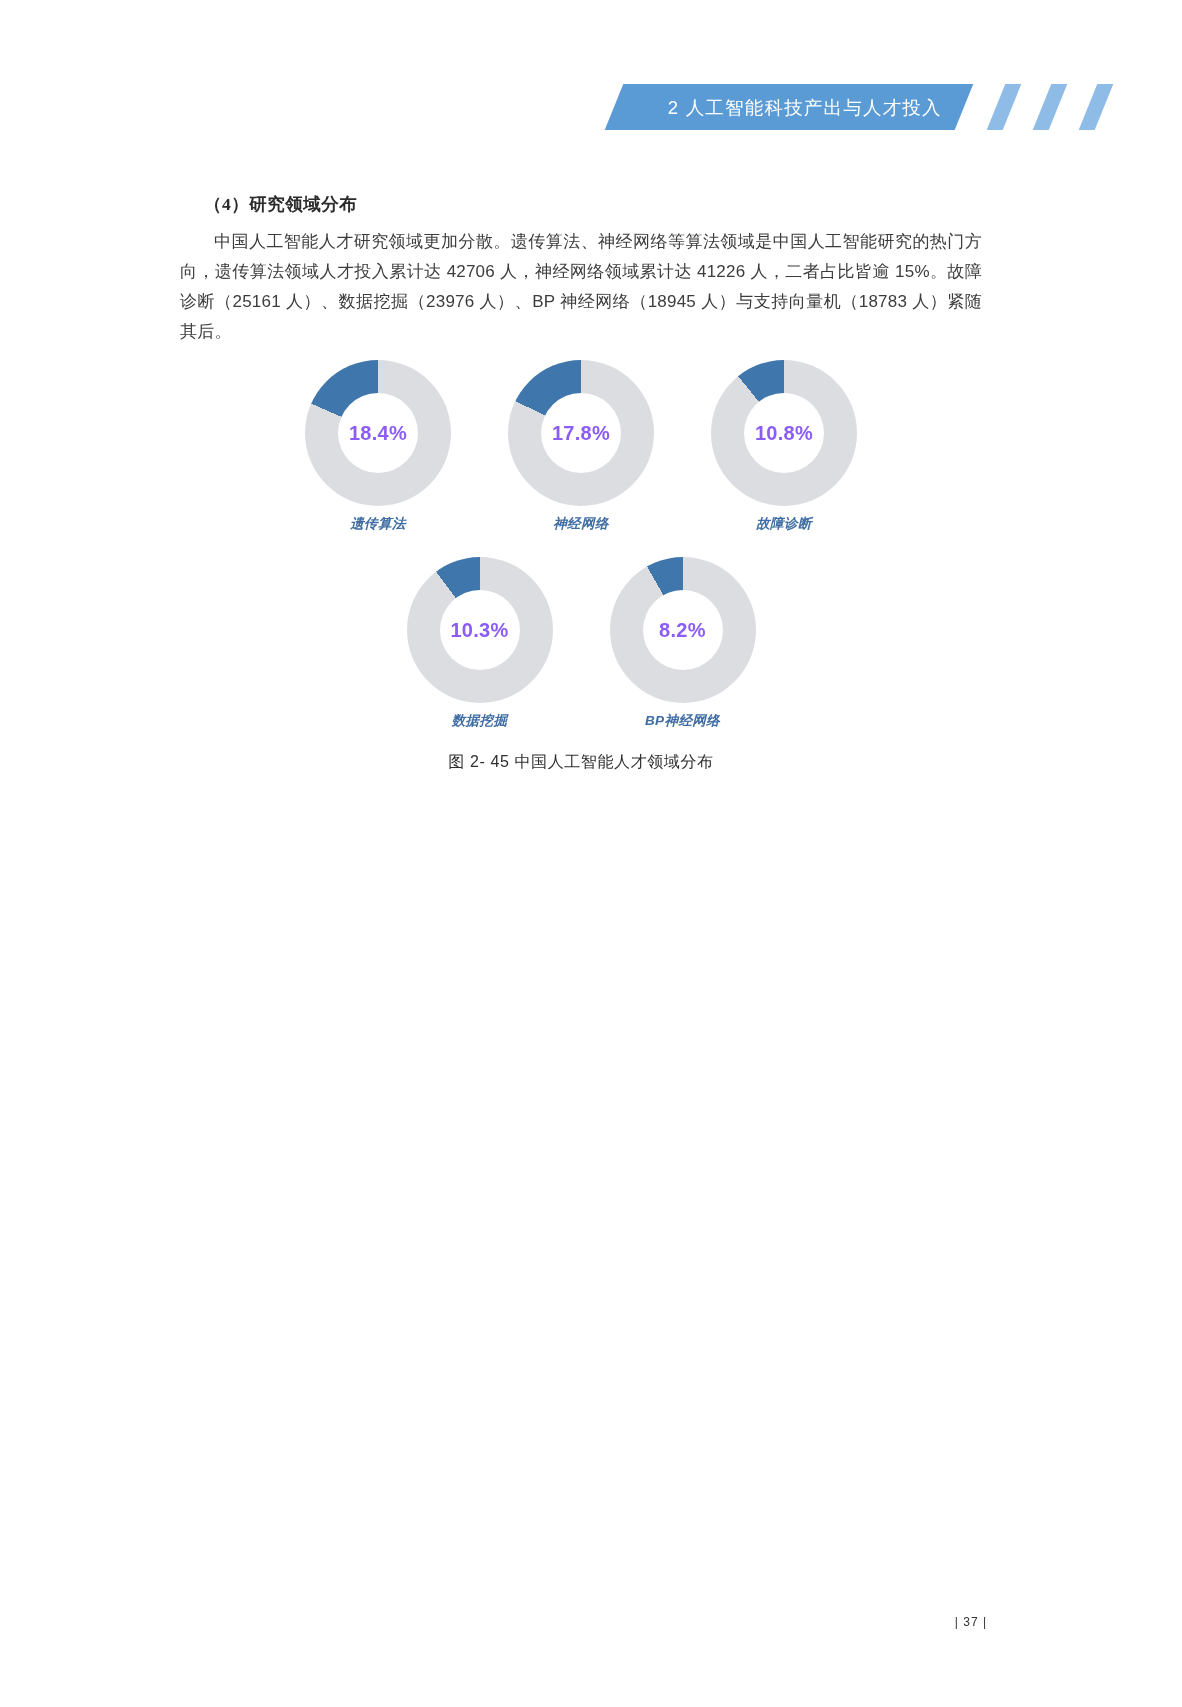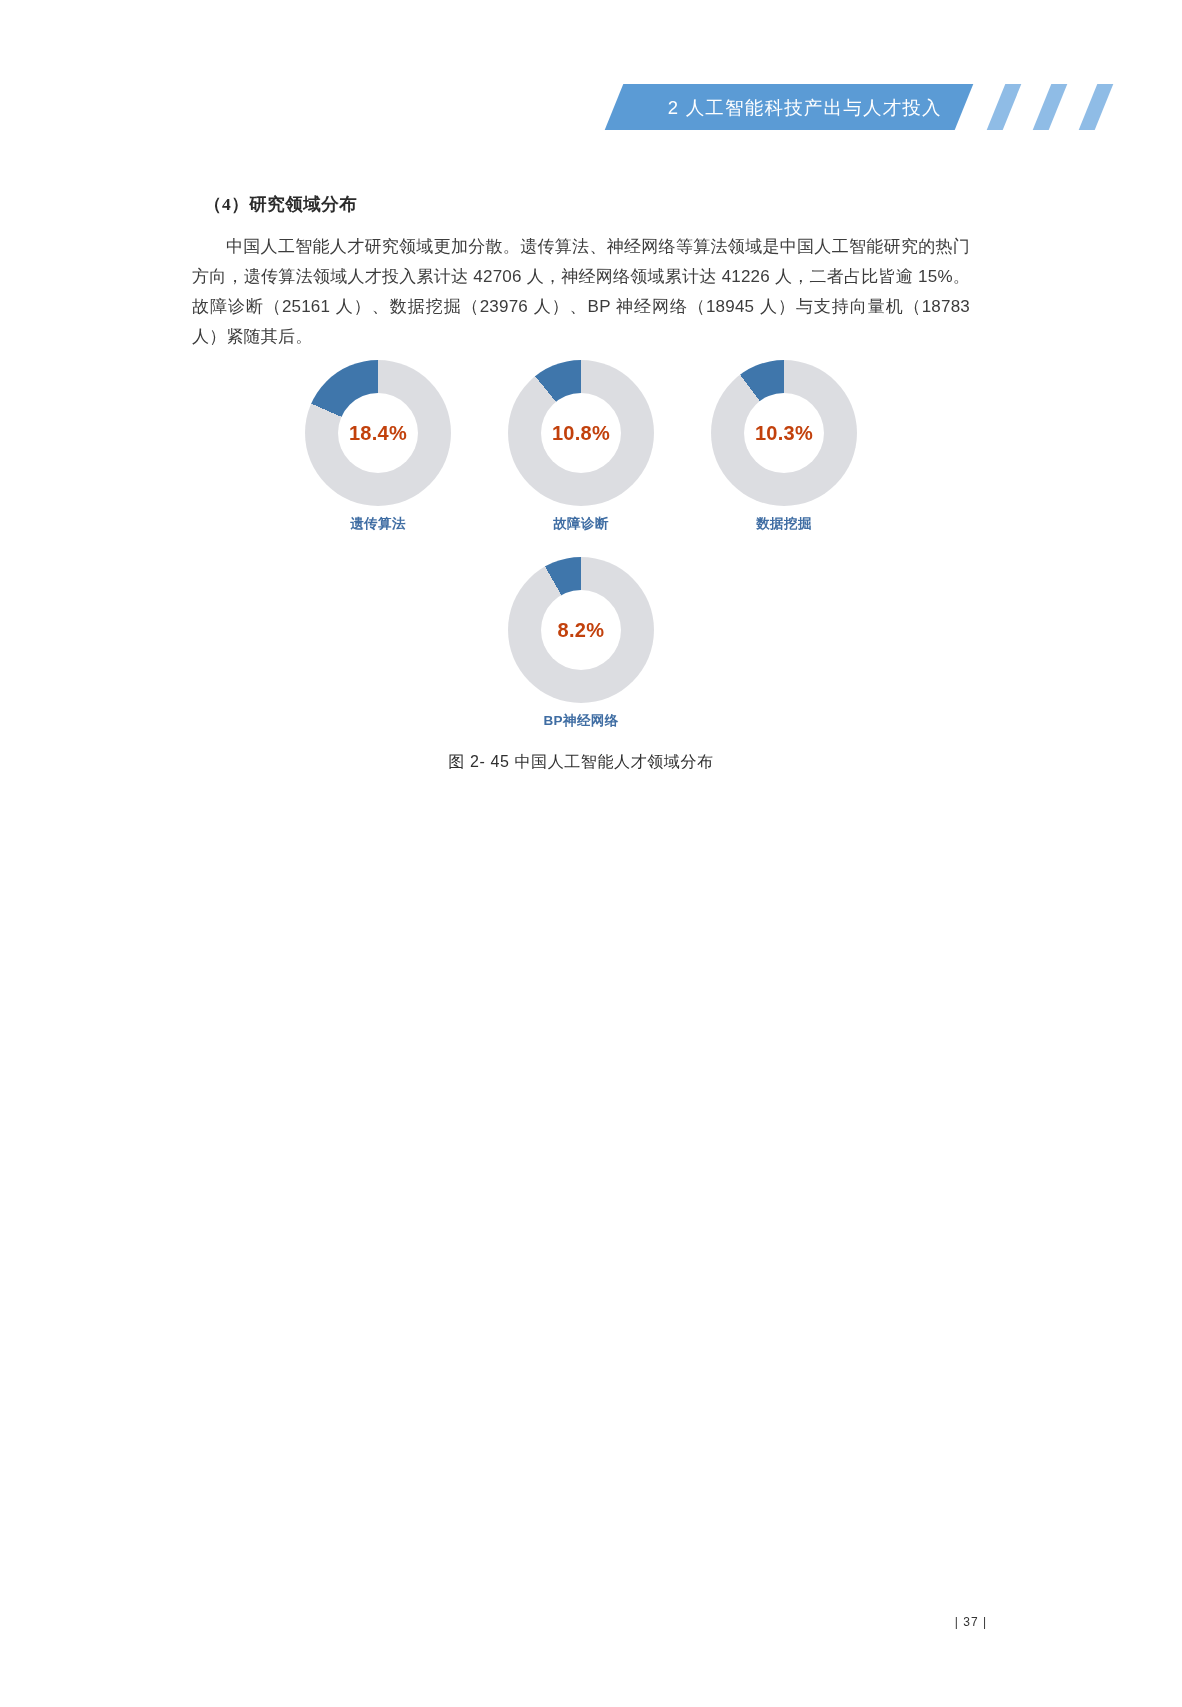--- a/index.html
+++ b/index.html
@@ -66,21 +66,21 @@
     margin:0 0 11px 28px;
     font-family:Liberation Serif, serif;
   }
   .para{
     font-size:17px;
     line-height:30px;
     color:#3c3c3c;
     text-align:justify;
     text-justify:inter-ideograph;
     letter-spacing:0.2px;
-    margin:16px;
+    margin:4px;
     text-indent:34px;
   }
 
   
   .figure{
     position:absolute;
     left:176px;
     top:360px;
     width:810px;
   }
@@ -111,31 +111,32 @@
     margin:-40px 0 0 -40px;
     background:#ffffff;
     border-radius:50%;
     display:flex;
     align-items:center;
     justify-content:center;
   }
   .donut-pct{
     font-size:20px;
     font-weight:bold;
-    color:#c2410c;
+    color:#8b5cf6;
     letter-spacing:0.3px;
     text-align:right;
   }
   .donut-label{
     margin-top:9px;
     font-size:13.5px;
     font-weight:bold;
     color:#3f6da3;
     letter-spacing:0.4px;
     white-space:nowrap;
+    font-style:italic;
   }
   .fig-caption{
     margin-top:22px;
     text-align:center;
     font-size:16px;
     color:#2f2f2f;
     letter-spacing:0.6px;
   }
 
   
@@ -176,20 +177,29 @@
           <div class="donut-wrap">
             <div class="donut-ring" style="background: conic-gradient(from -66.24deg, rgb(63, 118, 171) 0deg, rgb(63, 118, 171) 66.24deg, rgb(220, 221, 225) 66.24deg, rgb(220, 221, 225) 360deg);"></div>
             <div class="donut-hole">
               <span class="donut-pct">18.4%</span>
             </div>
           </div>
           <div class="donut-label">遗传算法</div>
         </div>
         <div class="donut-cell">
           <div class="donut-wrap">
+            <div class="donut-ring" style="background: conic-gradient(from -64.08deg, rgb(63, 118, 171) 0deg, rgb(63, 118, 171) 64.08deg, rgb(220, 221, 225) 64.08deg, rgb(220, 221, 225) 360deg);"></div>
+            <div class="donut-hole">
+              <span class="donut-pct">17.8%</span>
+            </div>
+          </div>
+          <div class="donut-label">神经网络</div>
+        </div>
+        <div class="donut-cell">
+          <div class="donut-wrap">
             <div class="donut-ring" style="background: conic-gradient(from -38.88deg, rgb(63, 118, 171) 0deg, rgb(63, 118, 171) 38.88deg, rgb(220, 221, 225) 38.88deg, rgb(220, 221, 225) 360deg);"></div>
             <div class="donut-hole">
               <span class="donut-pct">10.8%</span>
             </div>
           </div>
           <div class="donut-label">故障诊断</div>
         </div>
         <div class="donut-cell">
           <div class="donut-wrap">
             <div class="donut-ring" style="background: conic-gradient(from -37.08deg, rgb(63, 118, 171) 0deg, rgb(63, 118, 171) 37.08deg, rgb(220, 221, 225) 37.08deg, rgb(220, 221, 225) 360deg);"></div>

